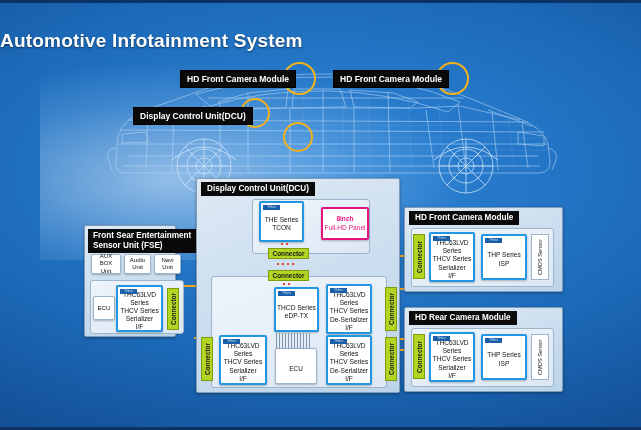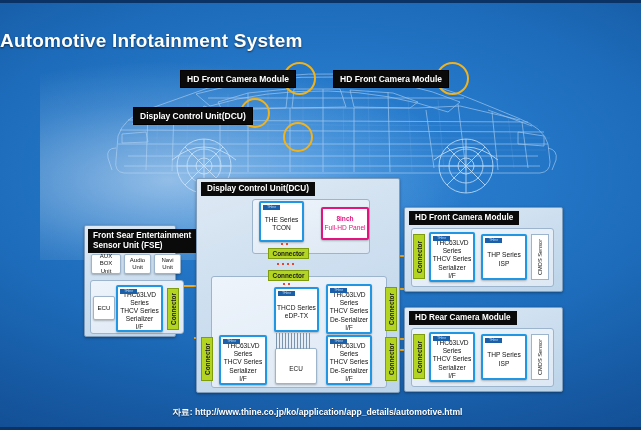--- a/index.html
+++ b/index.html
@@ -475,15 +475,14 @@
   <div class="wire h" style="left:194px; top:337px; width:14px;"></div>
 
   <div class="wire h" style="left:394px; top:288px; width:24px;"></div>
   <div class="wire v" style="left:396px; top:255px; height:34px;"></div>
   <div class="wire h" style="left:396px; top:255px; width:20px;"></div>
 
   <div class="wire h" style="left:394px; top:338px; width:24px;"></div>
   <div class="wire v" style="left:396px; top:338px; height:12px;"></div>
   <div class="wire h" style="left:396px; top:349px; width:20px;"></div>
 
-  <div class="footer">자료: http://www.thine.co.jp/ko/application/app_details/automotive.html</div>
 
 </div>
 
 </body></html>

